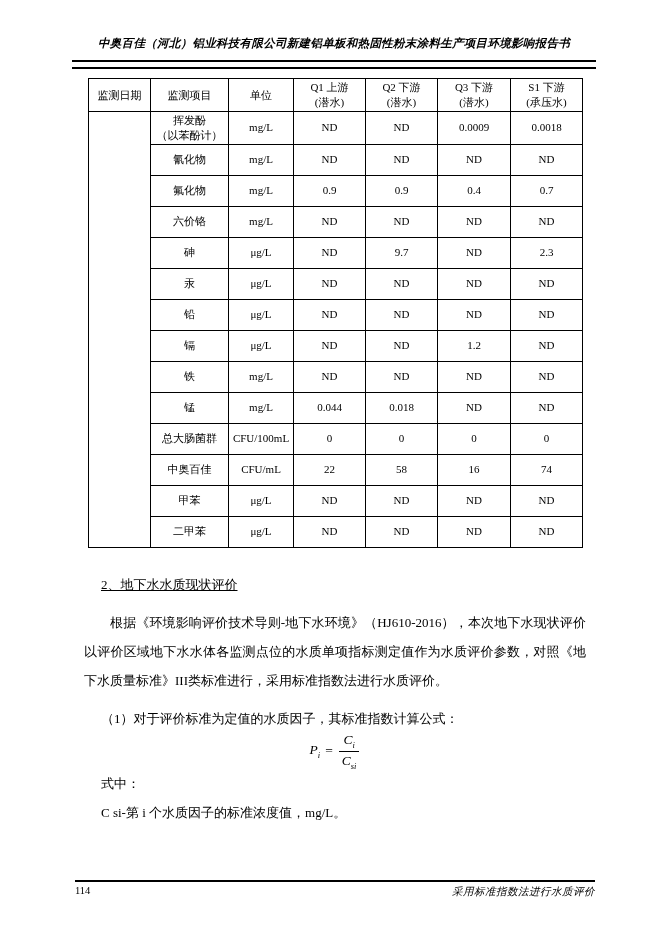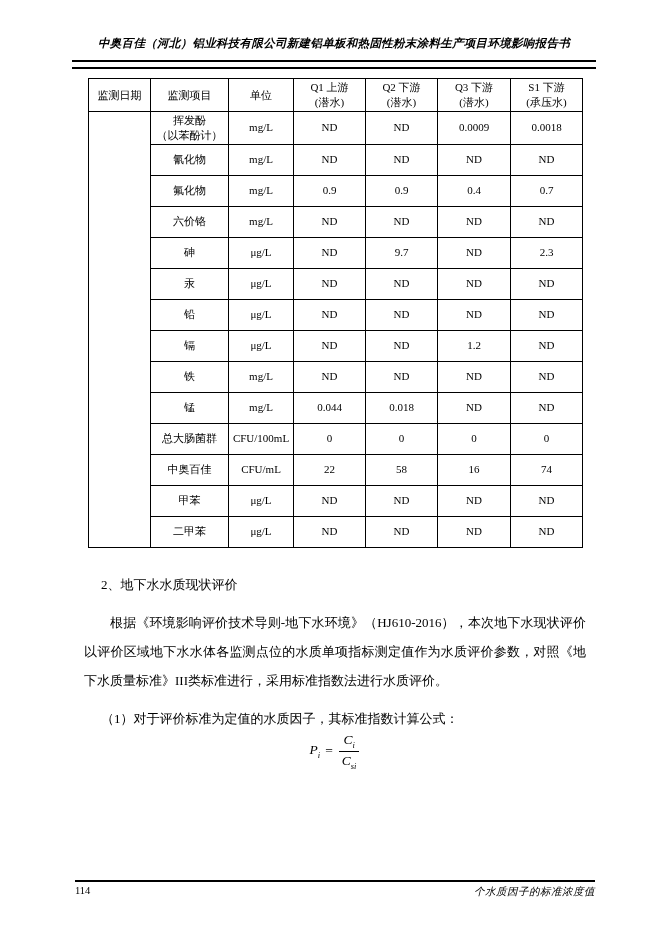--- a/index.html
+++ b/index.html
@@ -26,21 +26,21 @@
     padding:1px 3px; white-space:pre-line; box-sizing:border-box;
   }
   .monitor-table th { height:33px; }
   .monitor-table td { height:31px; }
   .monitor-table td.unit-cell { word-break:break-all;font-family:Liberation Serif, serif; }
 
   .body-text {
     position:absolute; top:570px; left:75px; width:520px;
     font-size:13px; line-height:29px;
   }
-  .section-title { text-indent:2em; }
+  .section-title { text-indent:2em;text-decoration:underline; }
   .para { margin:9px; text-indent:2em; text-align:justify; }
   .para-indent { text-indent:2em; }
   .def-line { text-indent:2em; }
 
   .formula-row {
     height:36px; display:flex; align-items:center; justify-content:center;
     font-style:italic; font-size:13.5px; line-height:normal;
   }
   .formula-row sub { font-size:8.5px; font-style:italic; }
   .f-eq { margin:0 5px; font-style:normal; }
@@ -213,19 +213,21 @@
 
     <div class="formula-row">
       <span class="f-lhs"><span>P</span><sub>i</sub></span>
       <span class="f-eq">=</span>
       <span class="frac">
         <span class="num"><span>C</span><sub>i</sub></span>
         <span class="den"><span>C</span><sub>si</sub></span>
       </span>
     </div>
 
+    <div class="def-line">式中：</div>
+    <div class="def-line">C si-第 i 个水质因子的标准浓度值，mg/L。</div>
   </div>
 
   <div class="footer-rule"></div>
   <div class="footer-page-num">114</div>
-  <div class="footer-company">个水质因子的标准浓度值</div>
+  <div class="footer-company">采用标准指数法进行水质评价</div>
 
 </div>
 
 </body></html>

